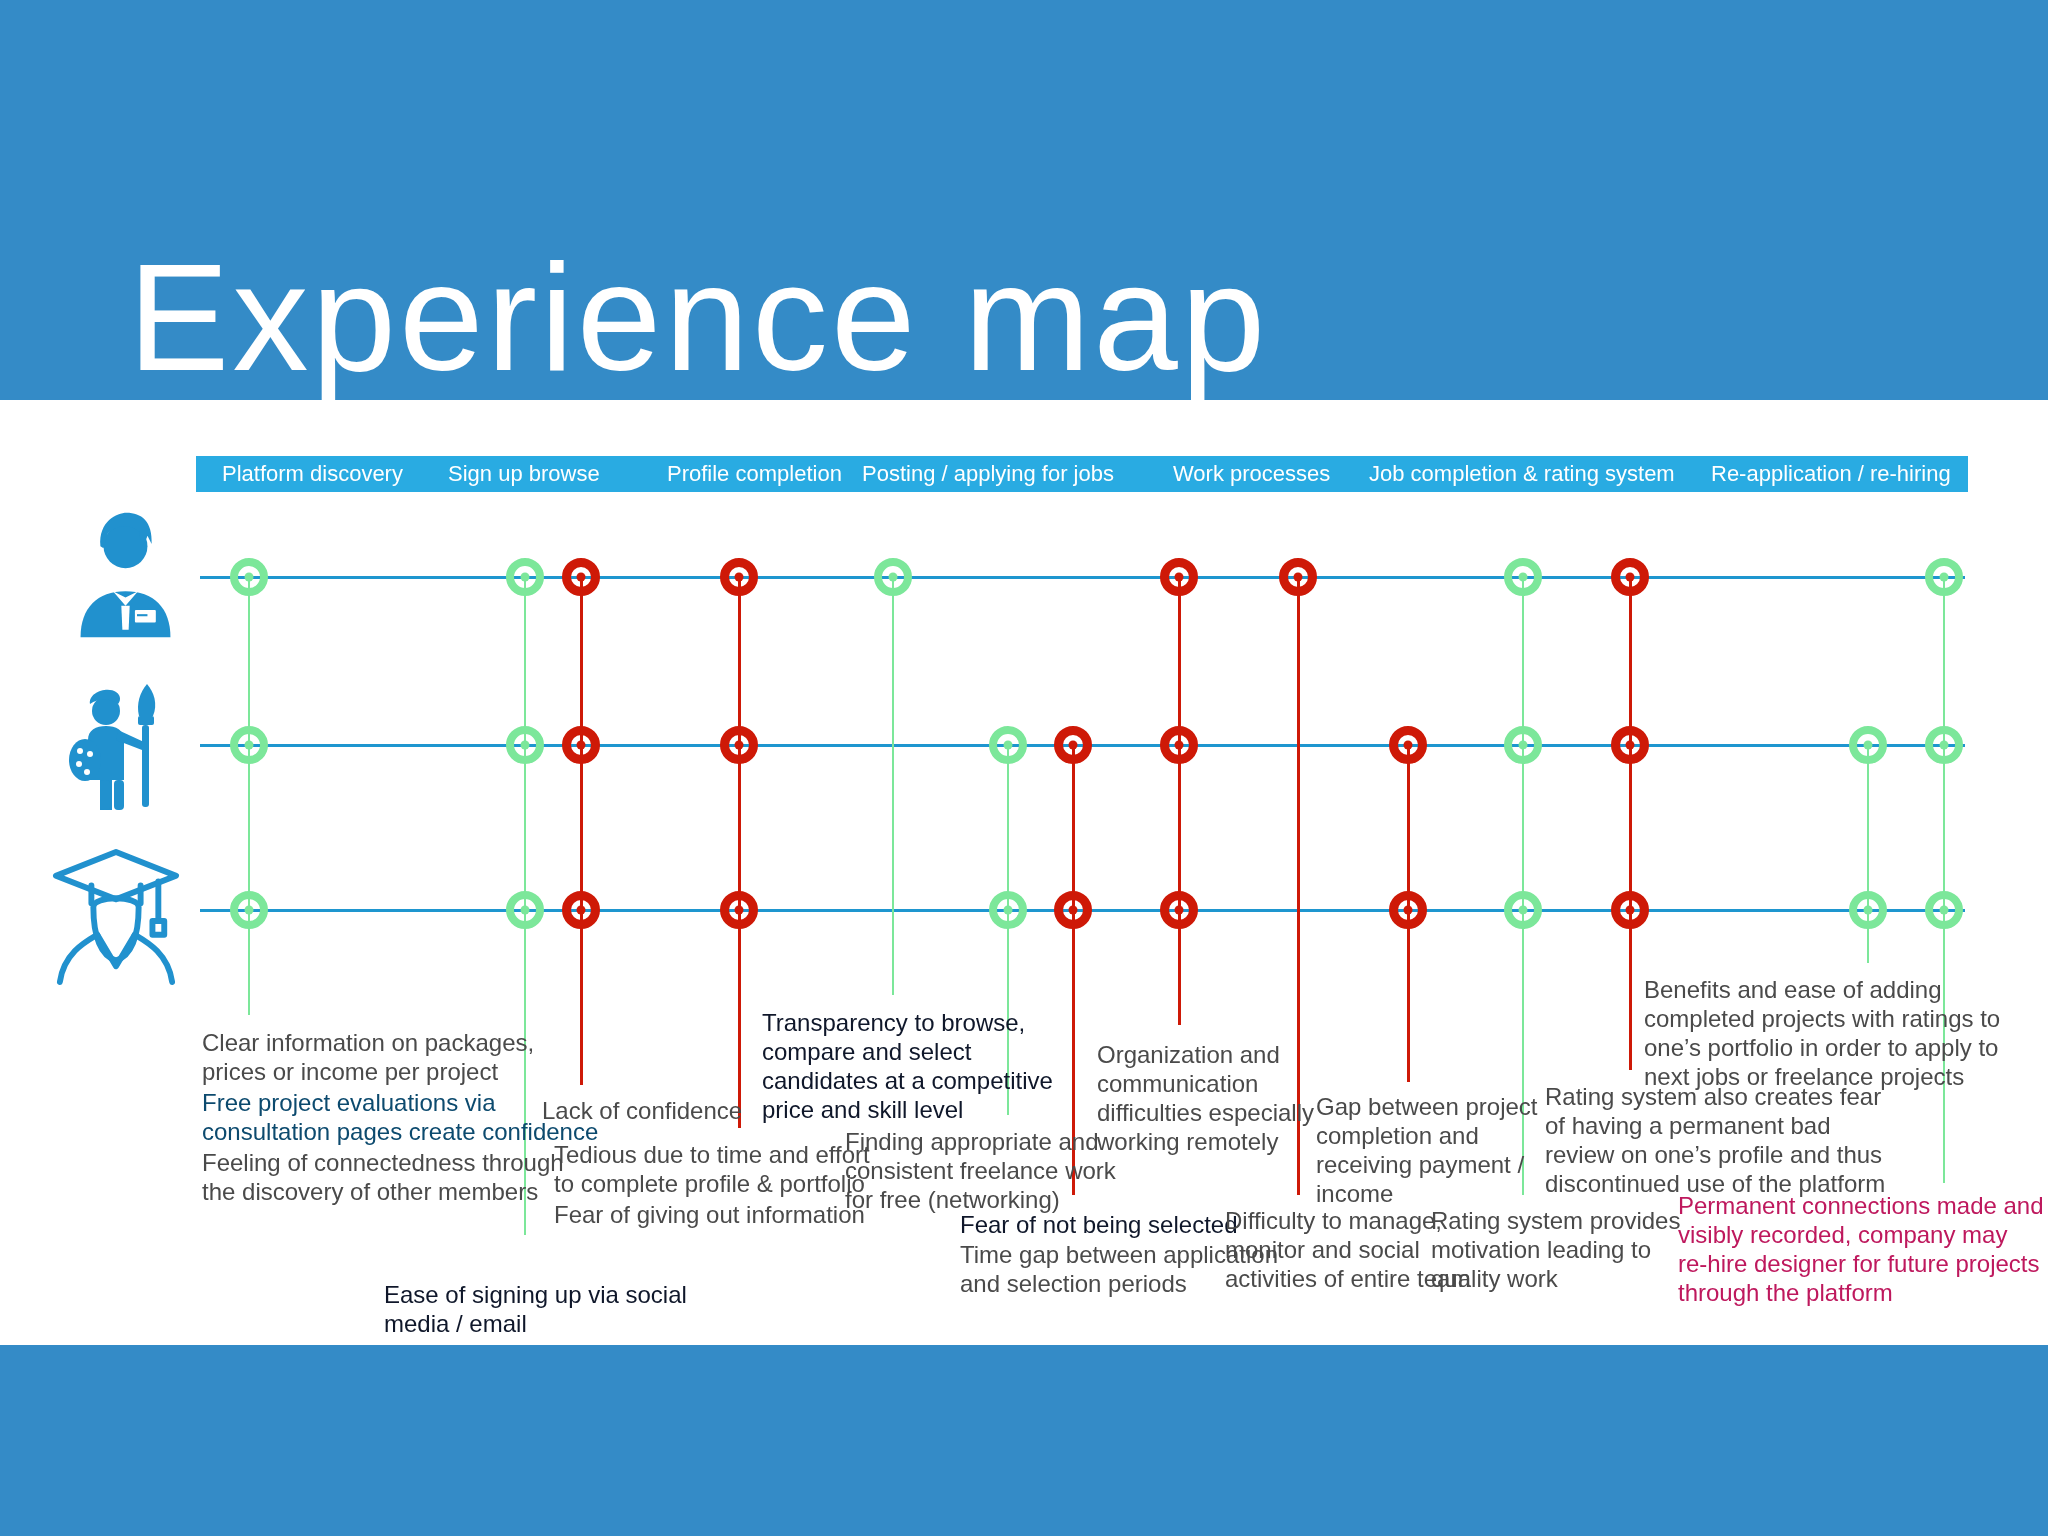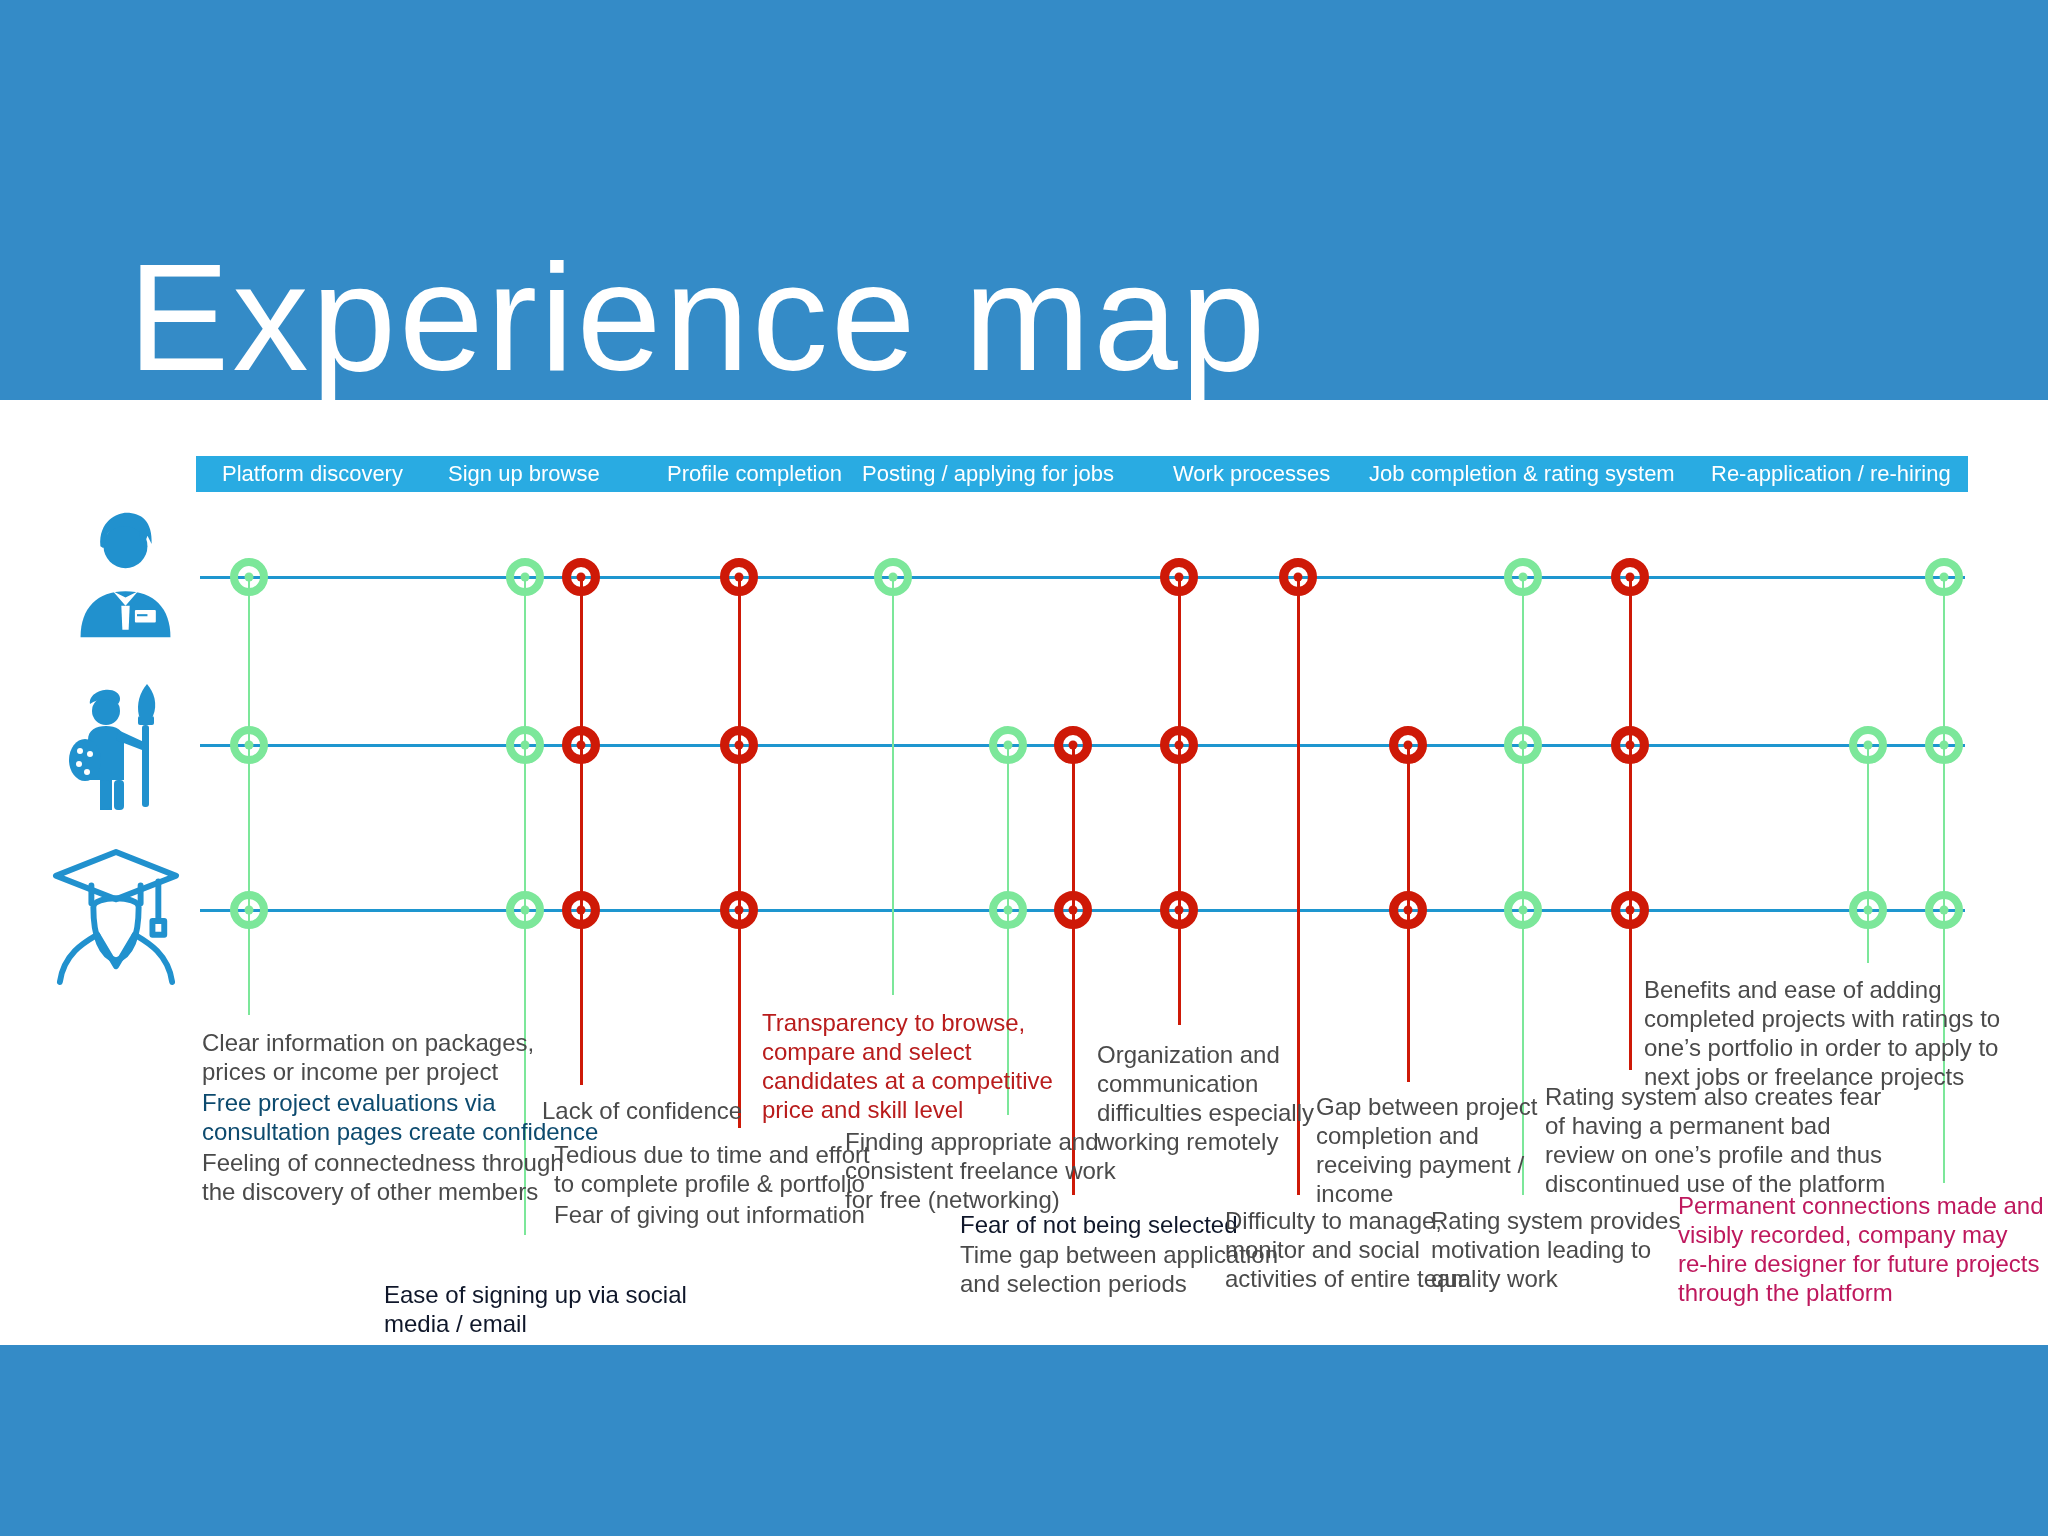--- a/index.html
+++ b/index.html
@@ -223,21 +223,21 @@
 <div class="note" style="left: 202px; top: 1088px; color: #0c4a6e;">Free project evaluations via
 consultation pages create confidence</div>
 <div class="note" style="left: 202px; top: 1148px; color: rgb(74, 74, 74);">Feeling of connectedness through
 the discovery of other members</div>
 <div class="note" style="left: 384px; top: 1280px; color: #0f172a;">Ease of signing up via social
 media / email</div>
 <div class="note" style="left: 542px; top: 1096px; color: rgb(74, 74, 74);">Lack of confidence</div>
 <div class="note" style="left: 554px; top: 1140px; color: rgb(74, 74, 74);">Tedious due to time and effort
 to complete profile &amp; portfolio</div>
 <div class="note" style="left: 554px; top: 1200px; color: rgb(74, 74, 74);">Fear of giving out information</div>
-<div class="note" style="left: 762px; top: 1008px; color: #b91c1c;">Transparency to browse,
+<div class="note" style="left: 762px; top: 1008px; color: #0f172a;">Transparency to browse,
 compare and select
 candidates at a competitive
 price and skill level</div>
 <div class="note" style="left: 845px; top: 1127px; color: rgb(74, 74, 74);">Finding appropriate and
 consistent freelance work
 for free (networking)</div>
 <div class="note" style="left: 960px; top: 1210px; color: #0f172a;">Fear of not being selected</div>
 <div class="note" style="left: 960px; top: 1240px; color: rgb(74, 74, 74);">Time gap between application
 and selection periods</div>
 <div class="note" style="left: 1097px; top: 1040px; color: rgb(74, 74, 74);">Organization and

